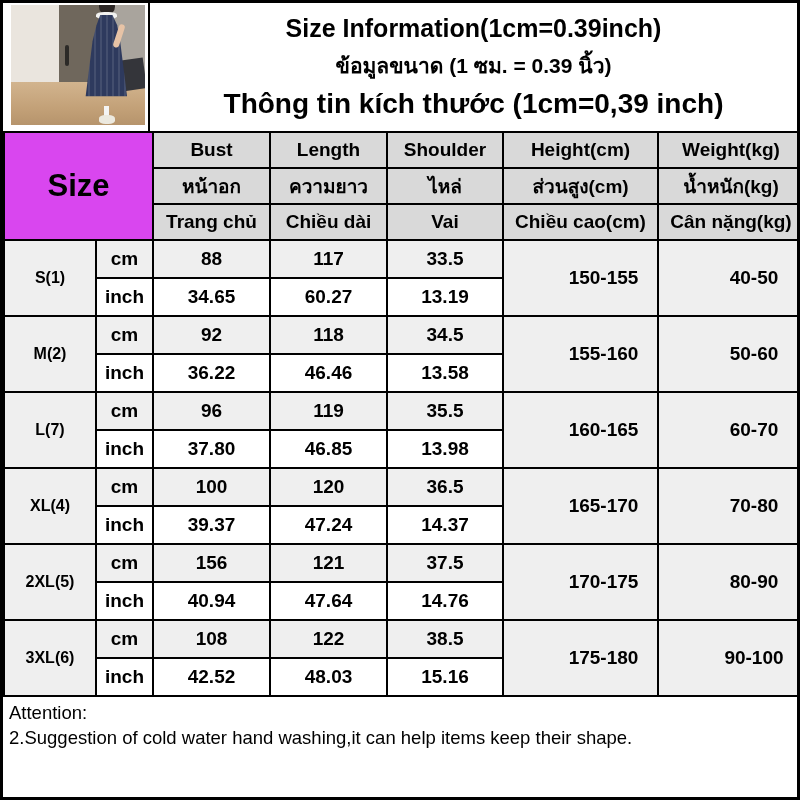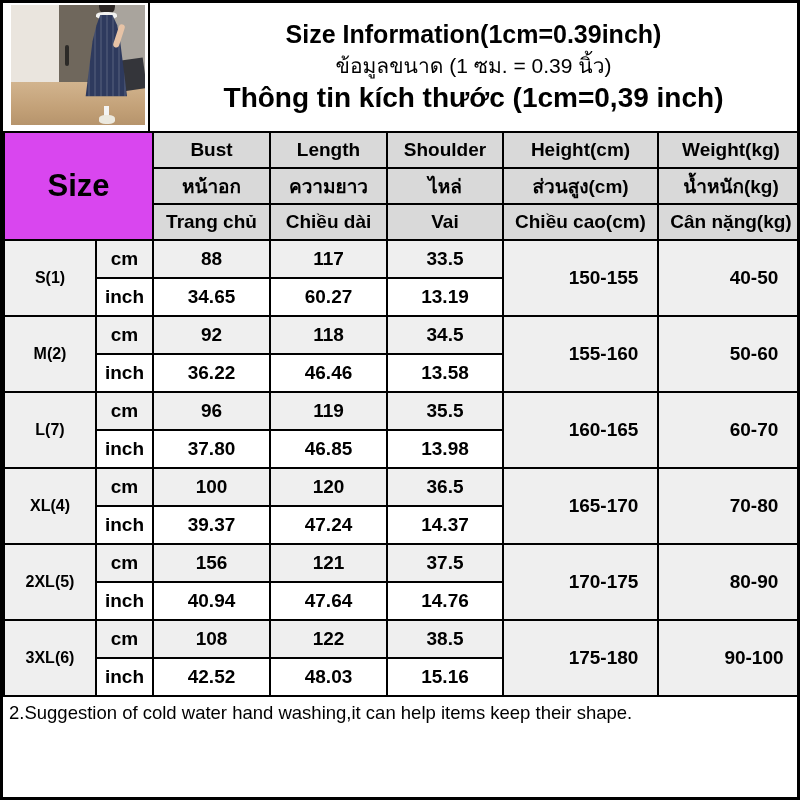--- a/index.html
+++ b/index.html
@@ -36,24 +36,24 @@
   .ph-dress{position:absolute;left:6%;top:8%;width:80%;height:74%;
     background:#2e3a5e;
     clip-path:polygon(38% 0,62% 0,72% 12%,78% 30%,92% 92%,8% 92%,22% 30%,30% 12%);}
   .ph-pleats{position:absolute;inset:0;
     background:repeating-linear-gradient(90deg,rgba(255,255,255,0.10) 0 2px,rgba(0,0,0,0) 2px 6px);}
   .ph-arm{position:absolute;left:62%;top:16%;width:10%;height:20%;background:#e7c3a6;transform:rotate(18deg);border-radius:4px;}
   .ph-sock{position:absolute;left:42%;bottom:6%;width:9%;height:10%;background:#f4f4f4;}
   .ph-shoe{position:absolute;left:34%;bottom:1%;width:26%;height:7%;background:#ece9df;border-radius:40%;}
   .title-cell{
     flex:1;display:flex;flex-direction:column;justify-content:center;align-items:center;
-    text-align:center;padding:2px 6px;background:#fff;
+    text-align:center;padding:2px 6px;gap:6px;background:#fff;
   }
   .title-en{font-size:25px;font-weight:bold;}
-  .title-th{font-size:21px;font-weight:normal;}
+  .title-th{font-size:21px;font-weight:bold;}
   .title-vi{font-size:28px;font-weight:bold;}
   
   table.size-table{
     border-collapse:collapse;table-layout:fixed;
     width:100%;flex:0 0 auto;
   }
   .size-table td,.size-table th{
     border:2px solid #000;
     text-align:center;vertical-align:middle;
     padding:0;font-weight:bold;font-size:19px;
@@ -233,16 +233,17 @@
       <tr class="drow inch-row">
         <td>inch</td>
         <td>42.52</td>
         <td>48.03</td>
         <td>15.16</td>
       </tr>
     </tbody>
   </table>
 
   <div class="attention">
+    <p>Attention:</p>
     <p>2.Suggestion of cold water hand washing,it can help items keep their shape.</p>
   </div>
 
 </div>
 
 </body></html>

